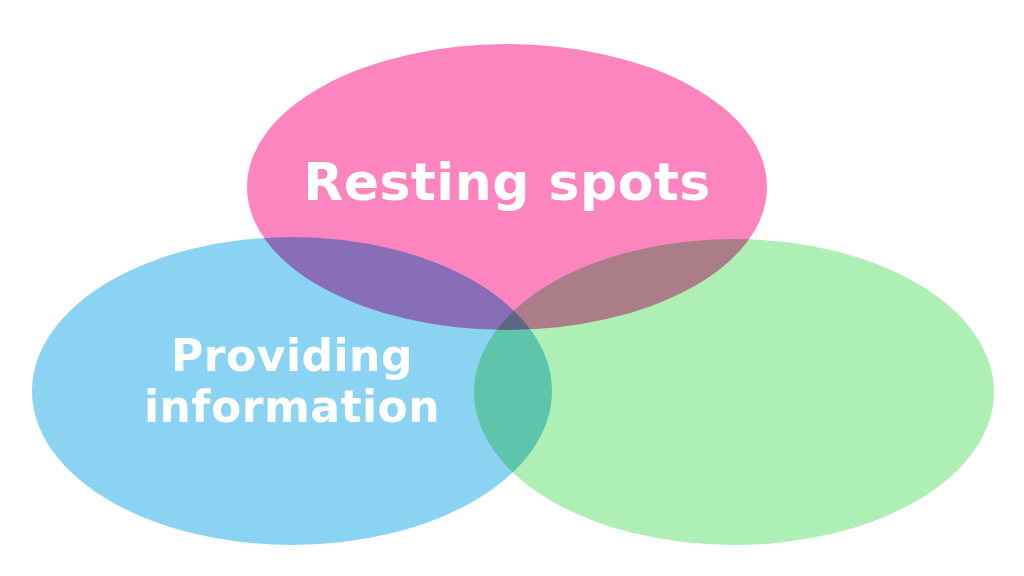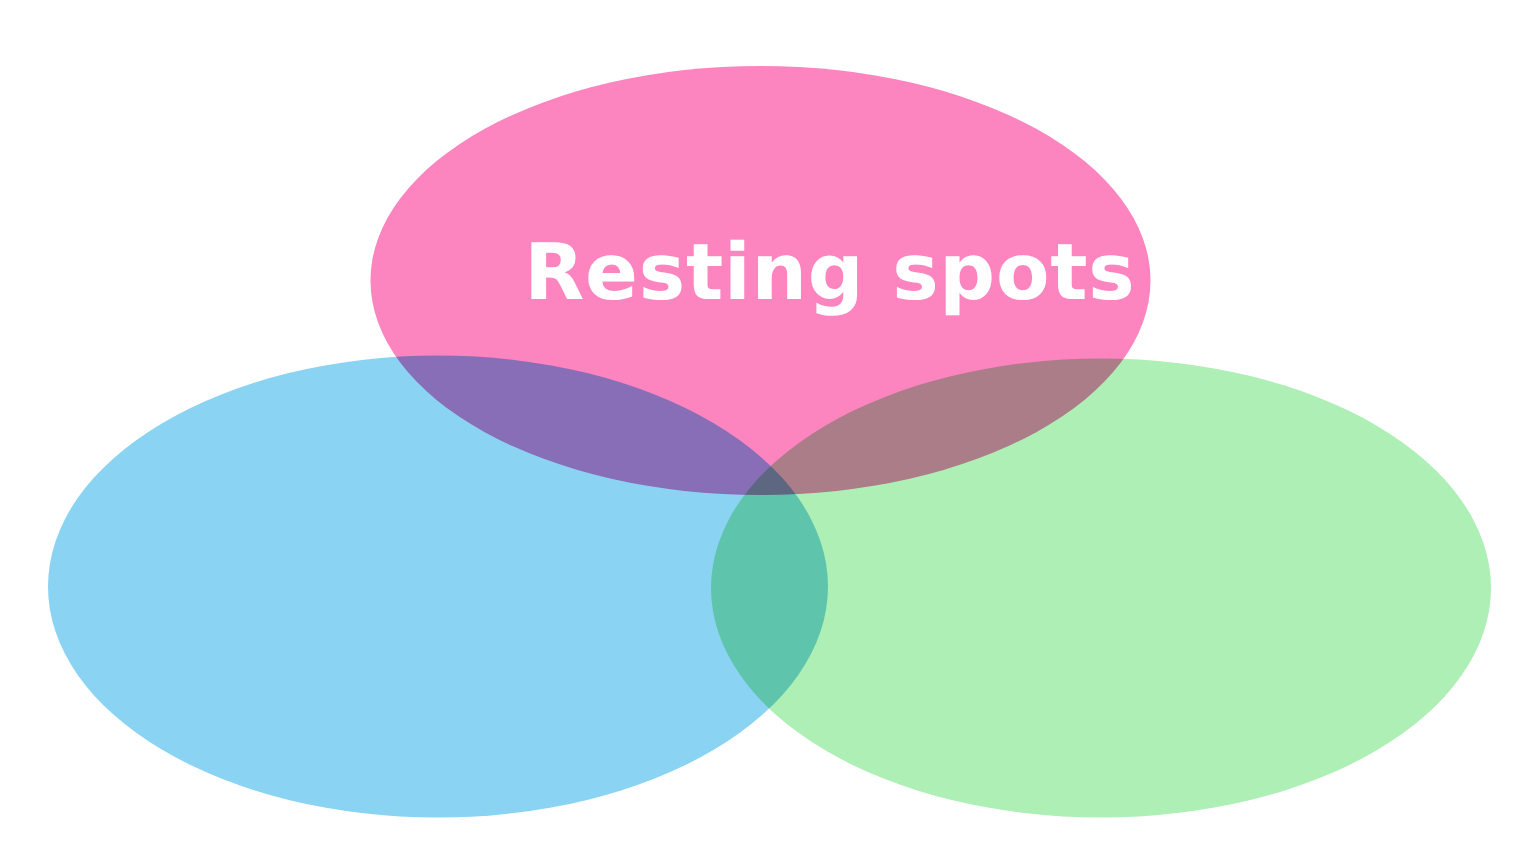--- a/index.html
+++ b/index.html
@@ -29,21 +29,21 @@
     display: block;
   }
   .venn-ellipse {
     mix-blend-mode: multiply;
   }
   .label {
     position: absolute;
     color: #ffffff;
     font-family: "DejaVu Sans", sans-serif;
     font-weight: bold;
-    text-align: right;
+    text-align: center;
     letter-spacing: 0.5px;
     line-height: 1.16;
     white-space: pre-line;
     pointer-events: none;
     user-select: none;
   }
   #label-top {
     left: 257px;
     top: 152px;
     width: 500px;
@@ -69,15 +69,17 @@
 
   <svg class="venn-svg" viewBox="0 0 1024 576" xmlns="http://www.w3.org/2000/svg">
     <rect x="0" y="0" width="1024" height="576" fill="#ffffff"></rect>
     <ellipse class="venn-ellipse" id="ellipse-left" cx="292" cy="391" rx="260" ry="154" fill="#8ad3f2"></ellipse>
     <ellipse class="venn-ellipse" id="ellipse-right" cx="734" cy="392" rx="260" ry="153" fill="#adefb5"></ellipse>
     <ellipse class="venn-ellipse" id="ellipse-top" cx="507" cy="187" rx="260" ry="143" fill="#fc85c0"></ellipse>
   </svg>
 
   <div class="label" id="label-top" style="color: rgb(255, 255, 255);">Resting spots</div>
 
+  <div class="label" id="label-left" style="color: rgb(255, 255, 255);">Providing
+information</div>
 
 
 </div>
 
 </body></html>

